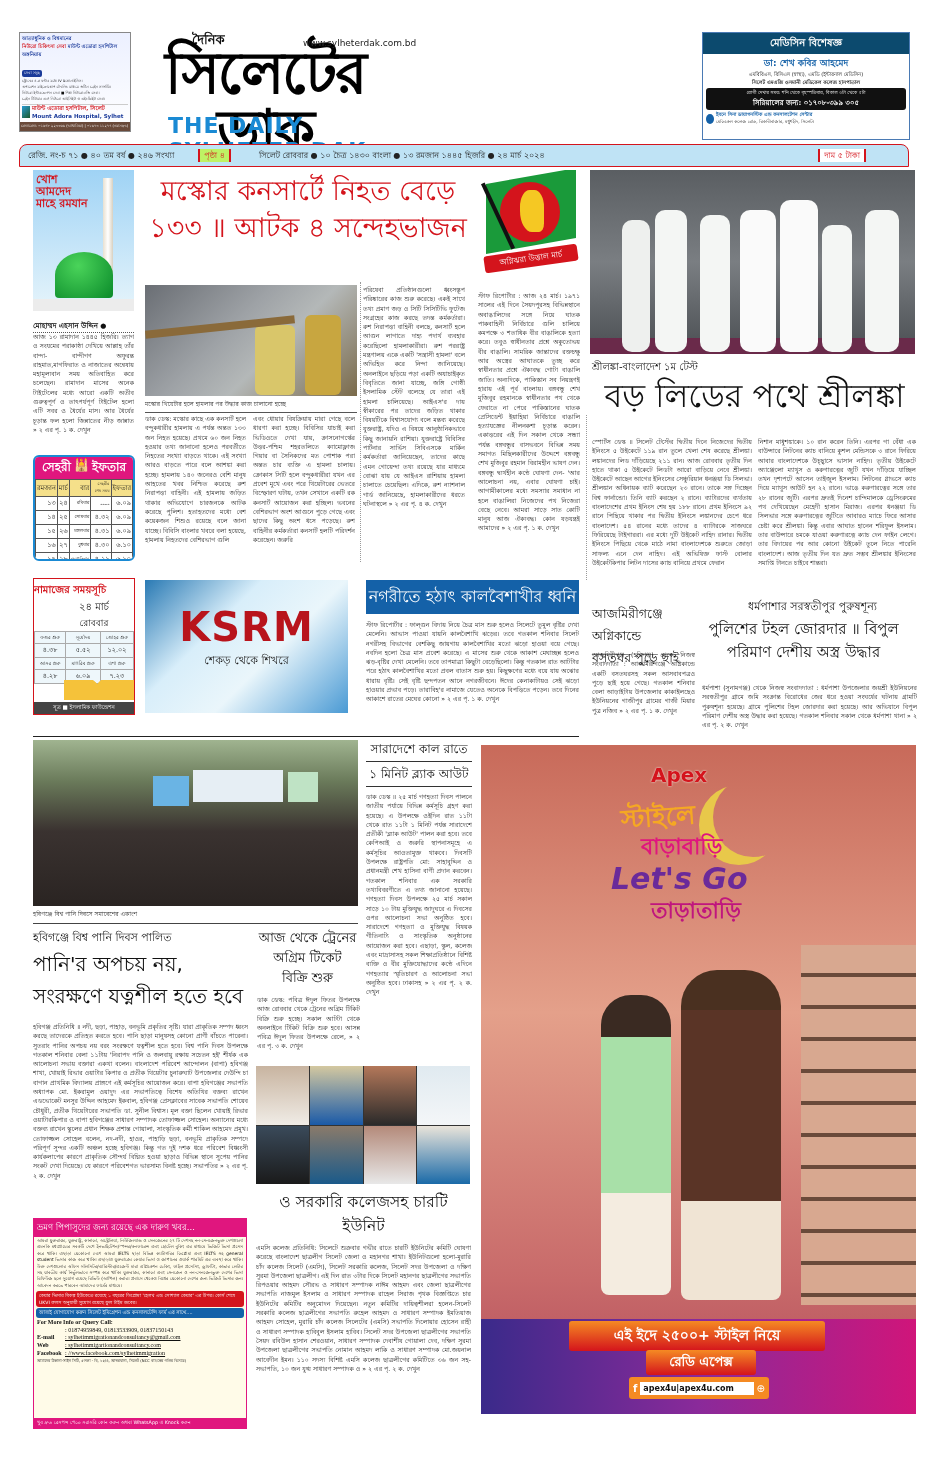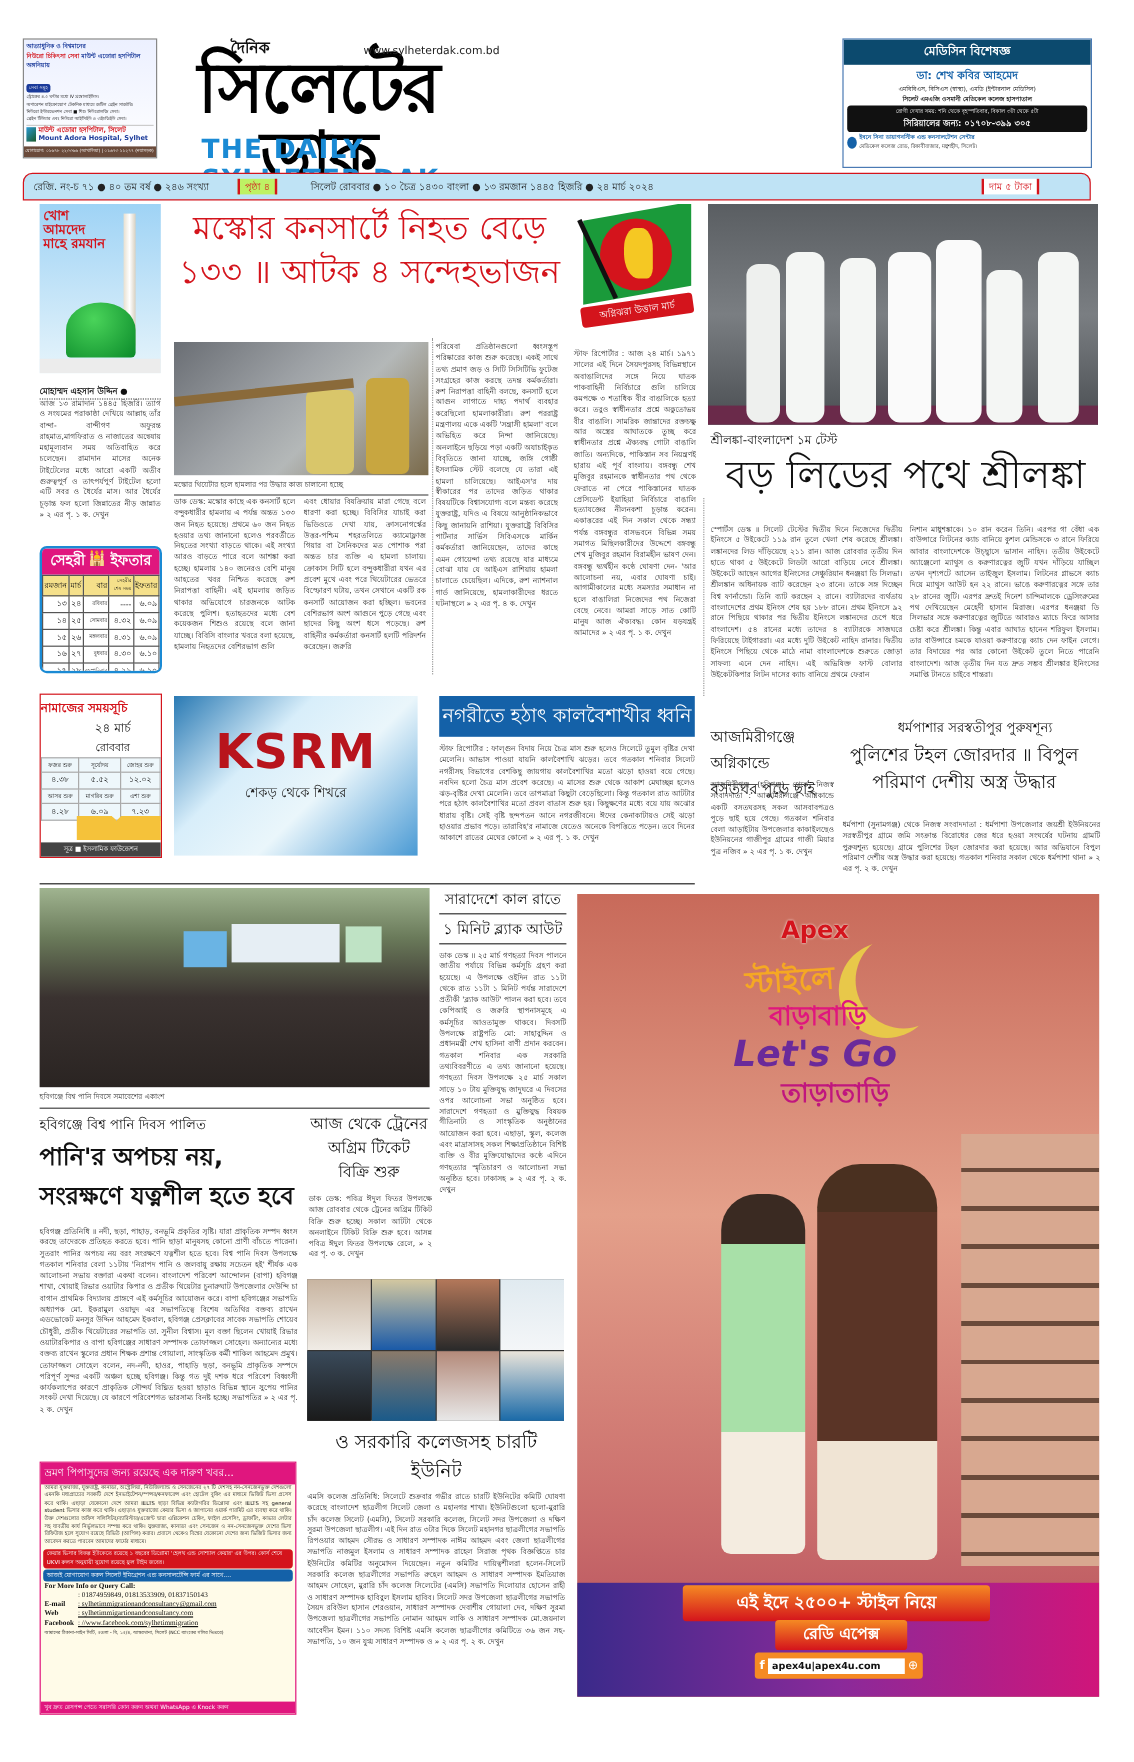--- a/index.html
+++ b/index.html
@@ -248,21 +248,21 @@
   <span>» ২ এর পৃ. ২ ক. দেখুন</span>
 </div>
 
 <div class="abs img" style="left:33px;top:740px;width:325px;height:166px;background:linear-gradient(#a0b490,#6a7a5a 25%,#3a3230 55%,#2a2422)">
   <div style="position:absolute;left:160px;top:30px;width:90px;height:32px;background:#e6eef4"></div>
   <div style="position:absolute;left:120px;top:36px;width:36px;height:30px;background:#6ab4e4"></div>
   <div style="position:absolute;left:255px;top:32px;width:30px;height:30px;background:#bfe3c5"></div>
 </div>
 <div class="abs cap" style="left:33px;top:909px;width:325px;border-bottom:1px solid #444;padding-bottom:3px">হবিগঞ্জে বিশ্ব পানি দিবসে সমাবেশের একাংশ</div>
 <div class="abs" style="left:33px;top:929px;font-size:11px">হবিগঞ্জে বিশ্ব পানি দিবস পালিত</div>
-<div class="abs hl" style="left:33px;top:948px;width:215px;font-size:20px;font-weight:bold;line-height:32px">
+<div class="abs hl" style="left:33px;top:948px;width:215px;font-size:20px;font-weight:normal;line-height:32px">
   <div>পানি'র অপচয় নয়,</div>
   <div>সংরক্ষণে যত্নশীল হতে হবে</div>
 </div>
 <div class="abs txt" style="left:33px;top:1022px;width:215px;height:185px">
   <span>হবিগঞ্জ প্রতিনিধি ॥ নদী, ছড়া, পাহাড়, বনভূমি প্রকৃতির সৃষ্টি। যারা প্রাকৃতিক সম্পদ ধ্বংস করছে তাদেরকে প্রতিহত করতে হবে। পানি ছাড়া মানুষসহ কোনো প্রাণী বাঁচতে পারেনা। সুতরাং পানির অপচয় নয় বরং সংরক্ষণে যত্নশীল হতে হবে। বিশ্ব পানি দিবস উপলক্ষে গতকাল শনিবার বেলা ১১টায় 'নিরাপদ পানি ও জলবায়ু রক্ষায় সচেতন হই' শীর্ষক এক আলোচনা সভায় বক্তারা একথা বলেন। বাংলাদেশ পরিবেশ আন্দোলন (বাপা) হবিগঞ্জ শাখা, খোয়াই রিভার ওয়াটার কিপার ও প্রতীক থিয়েটার চুনারুঘাট উপজেলার দেউন্দি চা বাগান প্রাথমিক বিদ্যালয় প্রাঙ্গণে এই কর্মসূচির আয়োজন করে। বাপা হবিগঞ্জের সভাপতি অধ্যাপক মো. ইকরামুল ওয়াদুদ এর সভাপতিত্বে বিশেষ অতিথির বক্তব্য রাখেন এডভোকেট মনসুর উদ্দিন আহমেদ ইকবাল, হবিগঞ্জ প্রেসক্লাবের সাবেক সভাপতি শোয়েব চৌধুরী, প্রতীক থিয়েটারের সভাপতি ডা. সুনীল বিশ্বাস। মূল বক্তা ছিলেন খোয়াই রিভার ওয়াটারকিপার ও বাপা হবিগঞ্জের সাধারণ সম্পাদক তোফাজ্জল সোহেল। অন্যান্যের মধ্যে বক্তব্য রাখেন স্কুলের প্রধান শিক্ষক প্রশান্ত গোয়ালা, সাংস্কৃতিক কর্মী শাকিল আহমেদ প্রমুখ। তোফাজ্জল সোহেল বলেন, নদ-নদী, হাওর, পাহাড়ি ছড়া, বনভূমি প্রাকৃতিক সম্পদে পরিপূর্ণ সুন্দর একটি অঞ্চল হচ্ছে হবিগঞ্জ। কিন্তু গত দুই দশক ধরে পরিবেশ বিধ্বংসী কার্যকলাপের কারণে প্রাকৃতিক সৌন্দর্য বিঘ্নিত হওয়া ছাড়াও বিভিন্ন স্থানে সুপেয় পানির সংকট দেখা দিয়েছে। যে কারণে পরিবেশগত ভারসাম্য বিনষ্ট হচ্ছে। সভাপতির</span>
   <span>» ২ এর পৃ. ২ ক. দেখুন</span>
 </div>
 
 <div class="abs hl" style="left:255px;top:928px;width:105px;font-size:13px;font-weight:normal;line-height:20px;text-align:center">
   <div>আজ থেকে ট্রেনের</div>

